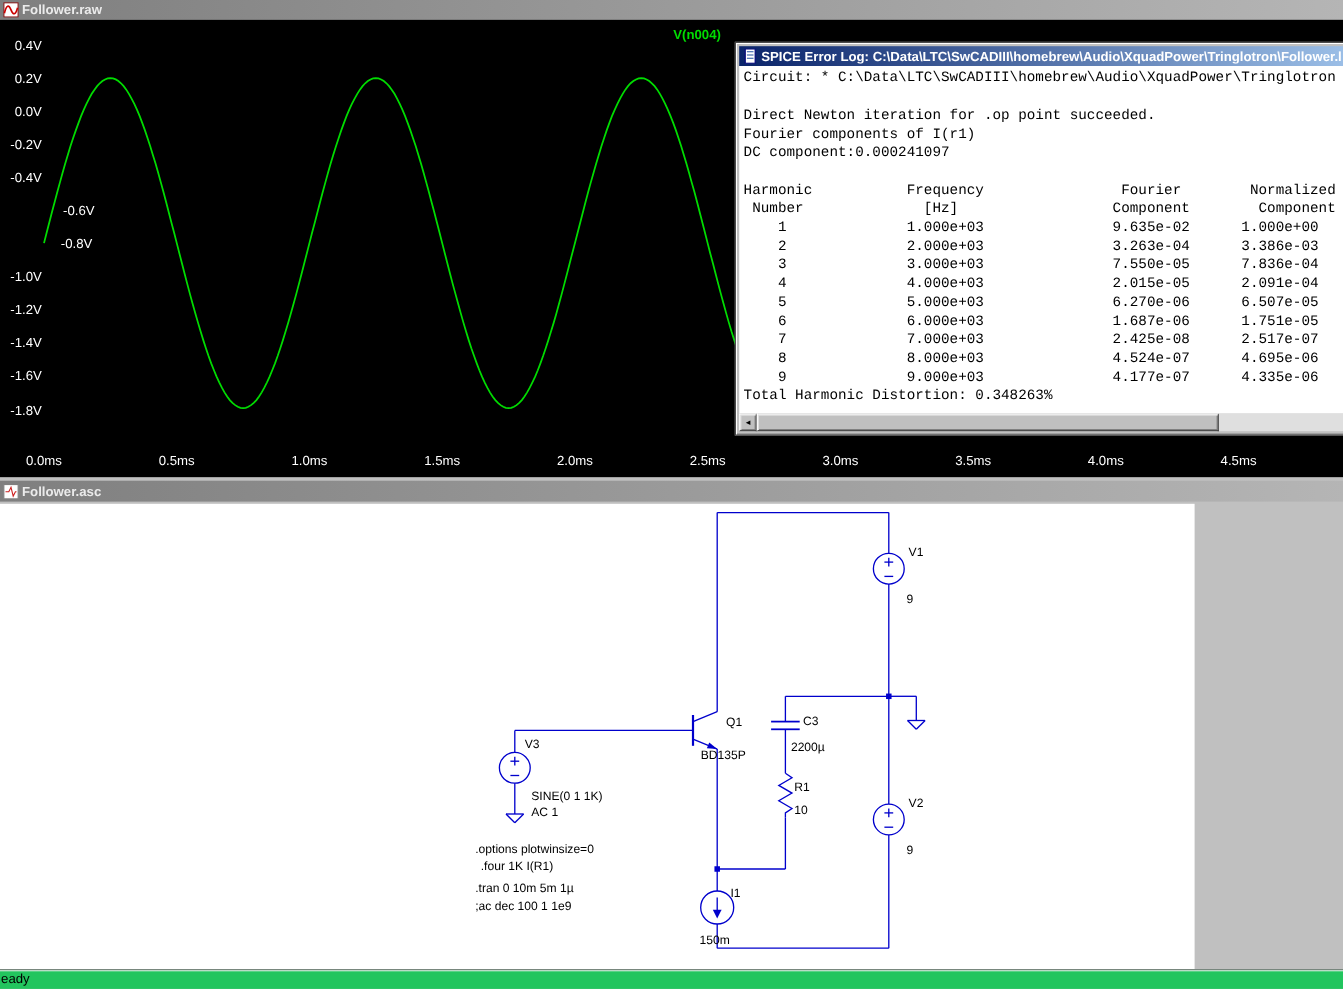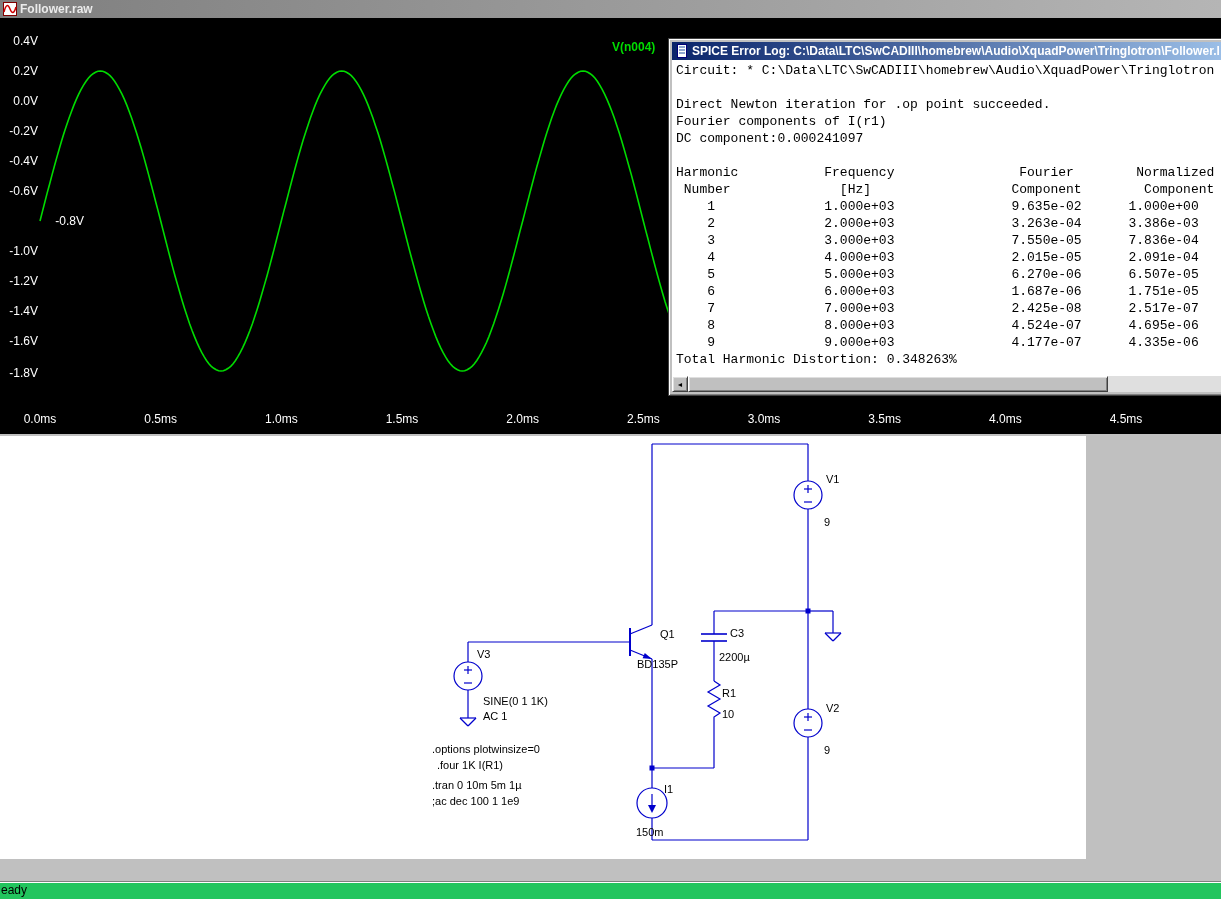--- a/index.html
+++ b/index.html
@@ -11,21 +11,21 @@
   .titlebar.inactive{background:linear-gradient(to right,#7f7f7f,#b5b5b5);}
   .titlebar.active{background:linear-gradient(to right,#0a246a,#a6caf0);}
   .tb-title{color:#fff;font-size:12px;font-weight:bold;white-space:nowrap;overflow:hidden;flex:1;}
   .titlebar.inactive .tb-title{color:#ebebeb;}
   .tb-icon{width:14px;height:14px;display:inline-flex;}
 
   
   #raw-window{position:absolute;left:0;top:0;width:1221px;height:434px;}
   #plot-area{position:absolute;left:0;top:18px;width:1221px;height:416px;background:#000;}
   #trace-svg{position:absolute;left:0;top:0;}
-  #trace-label{position:absolute;left:612px;top:22px;font-size:12px;font-weight:bold;}
+  #trace-label{position:absolute;left:612px;top:6px;font-size:12px;font-weight:bold;}
   .ytick{position:absolute;left:0;width:38px;height:14px;line-height:14px;text-align:right;
          color:#fff;font-size:12px;}
   .xtick{position:absolute;top:394px;width:44px;height:14px;line-height:14px;text-align:center;
          color:#fff;font-size:12px;}
 
   
   #errlog-window{position:absolute;left:668px;top:38px;width:600px;height:358px;z-index:10;
                  background:#c0c0c0;box-sizing:border-box;border:1px solid #404040;
                  box-shadow:inset 1px 1px 0 #ffffff, inset -1px -1px 0 #808080;padding:3px;}
   #log-lines{height:316px;background:#fff;overflow:hidden;padding:2px 0 0 4px;box-sizing:border-box;
@@ -67,21 +67,21 @@
     <svg id="trace-svg" width="1221" height="416">
       <path id="trace-path" fill="none" stroke-width="1.6" d="M40.0 203.0 L42.4 193.6 L44.8 184.2 L47.2 174.9 L49.7 165.7 L52.1 156.6 L54.5 147.8 L56.9 139.1 L59.3 130.7 L61.7 122.6 L64.1 114.8 L66.5 107.4 L69.0 100.3 L71.4 93.7 L73.8 87.4 L76.2 81.6 L78.6 76.4 L81.0 71.6 L83.4 67.3 L85.9 63.5 L88.3 60.3 L90.7 57.7 L93.1 55.7 L95.5 54.2 L97.9 53.3 L100.3 53.0 L102.7 53.3 L105.2 54.2 L107.6 55.7 L110.0 57.7 L112.4 60.3 L114.8 63.5 L117.2 67.3 L119.6 71.6 L122.1 76.4 L124.5 81.6 L126.9 87.4 L129.3 93.7 L131.7 100.3 L134.1 107.4 L136.5 114.8 L138.9 122.6 L141.4 130.7 L143.8 139.1 L146.2 147.8 L148.6 156.6 L151.0 165.7 L153.4 174.9 L155.8 184.2 L158.3 193.6 L160.7 203.0 L163.1 212.4 L165.5 221.8 L167.9 231.1 L170.3 240.3 L172.7 249.4 L175.1 258.2 L177.6 266.9 L180.0 275.3 L182.4 283.4 L184.8 291.2 L187.2 298.6 L189.6 305.7 L192.0 312.3 L194.5 318.6 L196.9 324.4 L199.3 329.6 L201.7 334.4 L204.1 338.7 L206.5 342.5 L208.9 345.7 L211.3 348.3 L213.8 350.3 L216.2 351.8 L218.6 352.7 L221.0 353.0 L223.4 352.7 L225.8 351.8 L228.2 350.3 L230.7 348.3 L233.1 345.7 L235.5 342.5 L237.9 338.7 L240.3 334.4 L242.7 329.6 L245.1 324.4 L247.5 318.6 L250.0 312.3 L252.4 305.7 L254.8 298.6 L257.2 291.2 L259.6 283.4 L262.0 275.3 L264.4 266.9 L266.9 258.2 L269.3 249.4 L271.7 240.3 L274.1 231.1 L276.5 221.8 L278.9 212.4 L281.3 203.0 L283.7 193.6 L286.2 184.2 L288.6 174.9 L291.0 165.7 L293.4 156.6 L295.8 147.8 L298.2 139.1 L300.6 130.7 L303.0 122.6 L305.5 114.8 L307.9 107.4 L310.3 100.3 L312.7 93.7 L315.1 87.4 L317.5 81.6 L319.9 76.4 L322.4 71.6 L324.8 67.3 L327.2 63.5 L329.6 60.3 L332.0 57.7 L334.4 55.7 L336.8 54.2 L339.2 53.3 L341.7 53.0 L344.1 53.3 L346.5 54.2 L348.9 55.7 L351.3 57.7 L353.7 60.3 L356.1 63.5 L358.6 67.3 L361.0 71.6 L363.4 76.4 L365.8 81.6 L368.2 87.4 L370.6 93.7 L373.0 100.3 L375.4 107.4 L377.9 114.8 L380.3 122.6 L382.7 130.7 L385.1 139.1 L387.5 147.8 L389.9 156.6 L392.3 165.7 L394.8 174.9 L397.2 184.2 L399.6 193.6 L402.0 203.0 L404.4 212.4 L406.8 221.8 L409.2 231.1 L411.6 240.3 L414.1 249.4 L416.5 258.2 L418.9 266.9 L421.3 275.3 L423.7 283.4 L426.1 291.2 L428.5 298.6 L431.0 305.7 L433.4 312.3 L435.8 318.6 L438.2 324.4 L440.6 329.6 L443.0 334.4 L445.4 338.7 L447.8 342.5 L450.3 345.7 L452.7 348.3 L455.1 350.3 L457.5 351.8 L459.9 352.7 L462.3 353.0 L464.7 352.7 L467.2 351.8 L469.6 350.3 L472.0 348.3 L474.4 345.7 L476.8 342.5 L479.2 338.7 L481.6 334.4 L484.0 329.6 L486.5 324.4 L488.9 318.6 L491.3 312.3 L493.7 305.7 L496.1 298.6 L498.5 291.2 L500.9 283.4 L503.4 275.3 L505.8 266.9 L508.2 258.2 L510.6 249.4 L513.0 240.3 L515.4 231.1 L517.8 221.8 L520.2 212.4 L522.7 203.0 L525.1 193.6 L527.5 184.2 L529.9 174.9 L532.3 165.7 L534.7 156.6 L537.1 147.8 L539.6 139.1 L542.0 130.7 L544.4 122.6 L546.8 114.8 L549.2 107.4 L551.6 100.3 L554.0 93.7 L556.4 87.4 L558.9 81.6 L561.3 76.4 L563.7 71.6 L566.1 67.3 L568.5 63.5 L570.9 60.3 L573.3 57.7 L575.8 55.7 L578.2 54.2 L580.6 53.3 L583.0 53.0 L585.4 53.3 L587.8 54.2 L590.2 55.7 L592.6 57.7 L595.1 60.3 L597.5 63.5 L599.9 67.3 L602.3 71.6 L604.7 76.4 L607.1 81.6 L609.5 87.4 L612.0 93.7 L614.4 100.3 L616.8 107.4 L619.2 114.8 L621.6 122.6 L624.0 130.7 L626.4 139.1 L628.8 147.8 L631.3 156.6 L633.7 165.7 L636.1 174.9 L638.5 184.2 L640.9 193.6 L643.3 203.0 L645.7 212.4 L648.2 221.8 L650.6 231.1 L653.0 240.3 L655.4 249.4 L657.8 258.2 L660.2 266.9 L662.6 275.3 L665.0 283.4 L667.5 291.2 L669.9 298.6 L672.3 305.7 L674.7 312.3 L677.1 318.6 L679.5 324.4 L681.9 329.6 L684.4 334.4 L686.8 338.7 L689.2 342.5 L691.6 345.7 L694.0 348.3 L696.4 350.3 L698.8 351.8 L701.2 352.7 L703.7 353.0 L706.1 352.7 L708.5 351.8 L710.9 350.3 L713.3 348.3 L715.7 345.7 L718.1 342.5 L720.6 338.7 L723.0 334.4 L725.4 329.6 L727.8 324.4 L730.2 318.6 L732.6 312.3 L735.0 305.7 L737.4 298.6 L739.9 291.2 L742.3 283.4 L744.7 275.3 L747.1 266.9 L749.5 258.2 L751.9 249.4 L754.3 240.3 L756.8 231.1 L759.2 221.8 L761.6 212.4 L764.0 203.0 L766.4 193.6 L768.8 184.2 L771.2 174.9 L773.6 165.7 L776.1 156.6 L778.5 147.8 L780.9 139.1 L783.3 130.7 L785.7 122.6 L788.1 114.8 L790.5 107.4 L792.9 100.3 L795.4 93.7 L797.8 87.4 L800.2 81.6 L802.6 76.4 L805.0 71.6 L807.4 67.3 L809.8 63.5 L812.3 60.3 L814.7 57.7 L817.1 55.7 L819.5 54.2 L821.9 53.3 L824.3 53.0 L826.7 53.3 L829.1 54.2 L831.6 55.7 L834.0 57.7 L836.4 60.3 L838.8 63.5 L841.2 67.3 L843.6 71.6 L846.0 76.4 L848.5 81.6 L850.9 87.4 L853.3 93.7 L855.7 100.3 L858.1 107.4 L860.5 114.8 L862.9 122.6 L865.3 130.7 L867.8 139.1 L870.2 147.8 L872.6 156.6 L875.0 165.7 L877.4 174.9 L879.8 184.2 L882.2 193.6 L884.7 203.0 L887.1 212.4 L889.5 221.8 L891.9 231.1 L894.3 240.3 L896.7 249.4 L899.1 258.2 L901.5 266.9 L904.0 275.3 L906.4 283.4 L908.8 291.2 L911.2 298.6 L913.6 305.7 L916.0 312.3 L918.4 318.6 L920.9 324.4 L923.3 329.6 L925.7 334.4 L928.1 338.7 L930.5 342.5 L932.9 345.7 L935.3 348.3 L937.7 350.3 L940.2 351.8 L942.6 352.7 L945.0 353.0 L947.4 352.7 L949.8 351.8 L952.2 350.3 L954.6 348.3 L957.1 345.7 L959.5 342.5 L961.9 338.7 L964.3 334.4 L966.7 329.6 L969.1 324.4 L971.5 318.6 L973.9 312.3 L976.4 305.7 L978.8 298.6 L981.2 291.2 L983.6 283.4 L986.0 275.3 L988.4 266.9 L990.8 258.2 L993.3 249.4 L995.7 240.3 L998.1 231.1 L1000.5 221.8 L1002.9 212.4 L1005.3 203.0 L1007.7 193.6 L1010.1 184.2 L1012.6 174.9 L1015.0 165.7 L1017.4 156.6 L1019.8 147.8 L1022.2 139.1 L1024.6 130.7 L1027.0 122.6 L1029.5 114.8 L1031.9 107.4 L1034.3 100.3 L1036.7 93.7 L1039.1 87.4 L1041.5 81.6 L1043.9 76.4 L1046.3 71.6 L1048.8 67.3 L1051.2 63.5 L1053.6 60.3 L1056.0 57.7 L1058.4 55.7 L1060.8 54.2 L1063.2 53.3 L1065.7 53.0 L1068.1 53.3 L1070.5 54.2 L1072.9 55.7 L1075.3 57.7 L1077.7 60.3 L1080.1 63.5 L1082.5 67.3 L1085.0 71.6 L1087.4 76.4 L1089.8 81.6 L1092.2 87.4 L1094.6 93.7 L1097.0 100.3 L1099.4 107.4 L1101.9 114.8 L1104.3 122.6 L1106.7 130.7 L1109.1 139.1 L1111.5 147.8 L1113.9 156.6 L1116.3 165.7 L1118.7 174.9 L1121.2 184.2 L1123.6 193.6 L1126.0 203.0 L1128.4 212.4 L1130.8 221.8 L1133.2 231.1 L1135.6 240.3 L1138.1 249.4 L1140.5 258.2 L1142.9 266.9 L1145.3 275.3 L1147.7 283.4 L1150.1 291.2 L1152.5 298.6 L1154.9 305.7 L1157.4 312.3 L1159.8 318.6 L1162.2 324.4 L1164.6 329.6 L1167.0 334.4 L1169.4 338.7 L1171.8 342.5 L1174.3 345.7 L1176.7 348.3 L1179.1 350.3 L1181.5 351.8 L1183.9 352.7 L1186.3 353.0 L1188.7 352.7 L1191.1 351.8 L1193.6 350.3 L1196.0 348.3 L1198.4 345.7 L1200.8 342.5 L1203.2 338.7 L1205.6 334.4 L1208.0 329.6 L1210.5 324.4 L1212.9 318.6 L1215.3 312.3 L1217.7 305.7 L1220.1 298.6 L1222.5 291.2 L1224.9 283.4 L1227.3 275.3 L1229.8 266.9 L1232.2 258.2 L1234.6 249.4 L1237.0 240.3" stroke="#00dc00"></path>
     </svg>
     <div id="trace-label" style="color: rgb(0, 220, 0);">V(n004)</div>
     <div id="y-ticks">
         <div class="ytick" style="top: 16px;">0.4V</div>
         <div class="ytick" style="top: 46px;">0.2V</div>
         <div class="ytick" style="top: 76px;">0.0V</div>
         <div class="ytick" style="top: 106px;">-0.2V</div>
         <div class="ytick" style="top: 136px;">-0.4V</div>
-        <div class="ytick" style="top: 166px;">-0.6V</div>
+        <div class="ytick" style="top: 166px; margin-left: 48px;">-0.6V</div>
         <div class="ytick" style="top: 196px; padding-left: 46px;">-0.8V</div>
         <div class="ytick" style="top: 226px;">-1.0V</div>
         <div class="ytick" style="top: 256px;">-1.2V</div>
         <div class="ytick" style="top: 286px;">-1.4V</div>
         <div class="ytick" style="top: 316px;">-1.6V</div>
         <div class="ytick" style="top: 348px;">-1.8V</div>
       </div>
     <div id="x-ticks">
         <div class="xtick" style="left: 18px;">0.0ms</div>
         <div class="xtick" style="left: 138.665px;">0.5ms</div>
@@ -133,20 +133,29 @@
     <div class="sb-btn bevel">
       <span>◄</span>
     </div>
     <div class="sb-thumb bevel"></div>
     <div class="sb-track"></div>
 
   </div>
 </div>
 
 <div id="asc-window">
+  <div class="titlebar inactive">
+    <span class="tb-icon">
+      <svg width="14" height="14" viewBox="0 0 14 14">
+        <rect x="0.5" y="0.5" width="13" height="13" fill="#ffffff" stroke="#808080"></rect>
+        <path d="M2 7 h3 l2 -4 l2 8 l2 -4 h1" stroke="#cc2020" fill="none"></path>
+      </svg>
+    </span>
+    <span class="tb-title">Follower.asc</span>
+  </div>
   <div id="schematic-canvas">
     <svg id="schematic-svg" width="1221" height="423">
         <line x1="652" y1="8" x2="808" y2="8" stroke="#0000cc" stroke-width="1.2"></line>
         <line x1="652" y1="8" x2="652" y2="189" stroke="#0000cc" stroke-width="1.2"></line>
         <line x1="808" y1="8" x2="808" y2="45" stroke="#0000cc" stroke-width="1.2"></line>
         <line x1="808" y1="73" x2="808" y2="273" stroke="#0000cc" stroke-width="1.2"></line>
         <line x1="714" y1="175" x2="808" y2="175" stroke="#0000cc" stroke-width="1.2"></line>
         <line x1="808" y1="175" x2="833" y2="175" stroke="#0000cc" stroke-width="1.2"></line>
         <line x1="833" y1="175" x2="833" y2="197" stroke="#0000cc" stroke-width="1.2"></line>
         <line x1="714" y1="175" x2="714" y2="198" stroke="#0000cc" stroke-width="1.2"></line>

